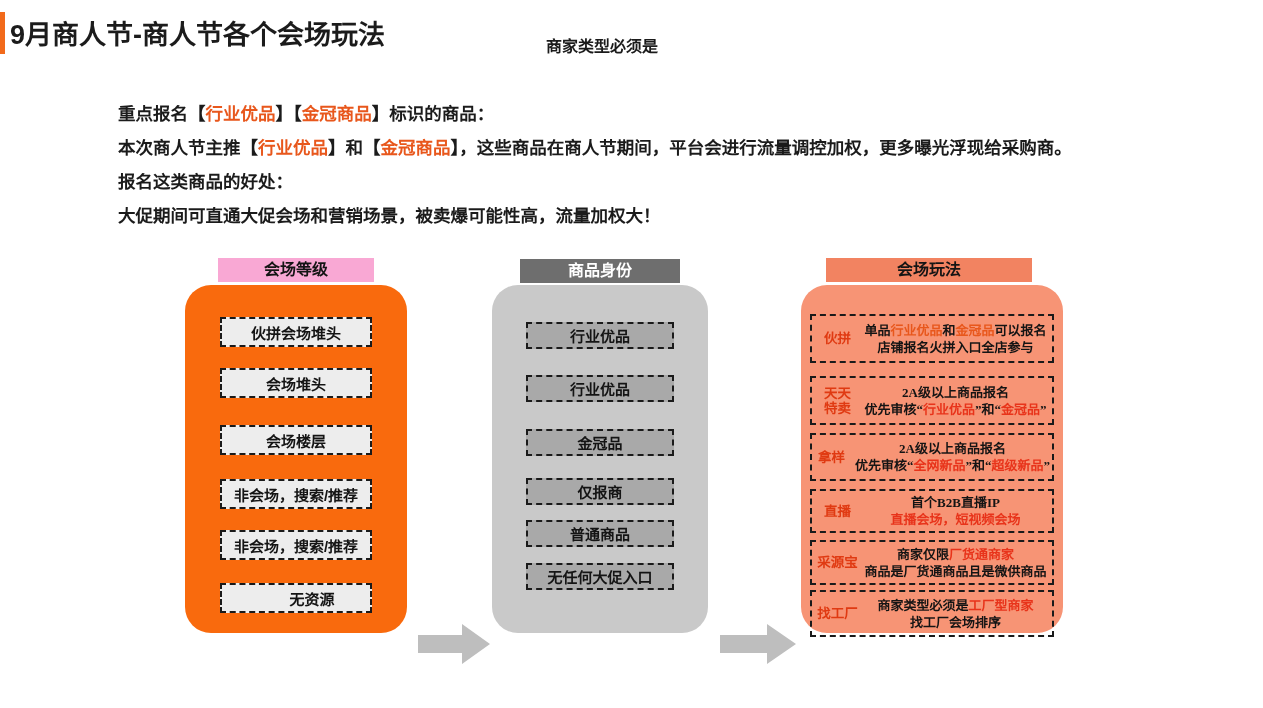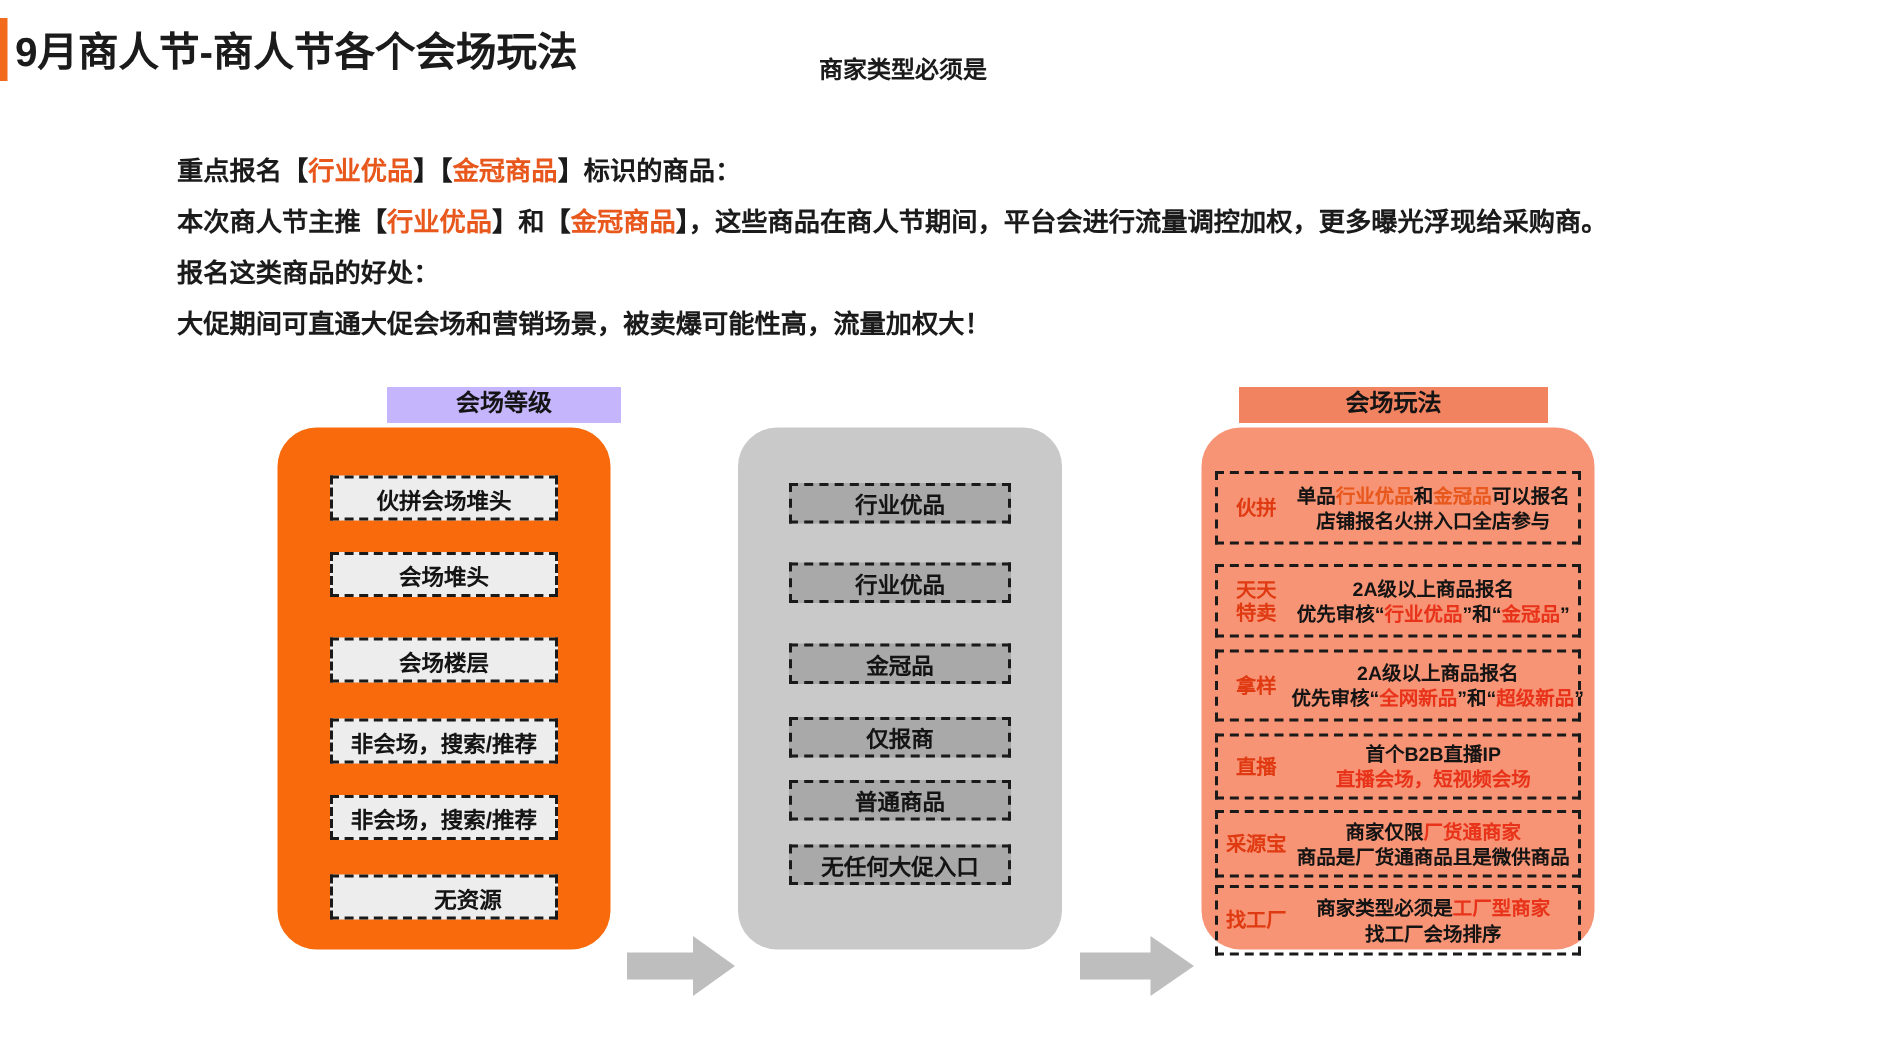--- a/index.html
+++ b/index.html
@@ -71,22 +71,23 @@
   
   #col2-header { left: 520px; top: 7px; width: 160px; background: #6E6E6E; color:#ffffff; }
   #col2-panel  { left: 492px; top: 33px; width: 216px; height: 348px; background: #C9C9C9; }
   .c2-cell { background: #A9A9A9; width: 148px; height: 27px; left: 34px; }
 
   
   #col3-header { left: 826px; top: 6px; width: 206px; background: #F28361; }
   #col3-panel  { left: 801px; top: 33px; width: 262px; height: 348px; background: #F79475; }
   .c3-cell {
     background: transparent; left: 9px; width: 244px;
-    justify-content: space-between; align-items: center;
+    justify-content: flex-end; align-items: center;
     padding: 0 2px;
+    font-family: Liberation Serif, serif;
   }
   .c3-tag {
     flex: 0 0 47px; text-align: center;
     font-size: 13.5px; font-weight: bold; color: #E03A12;
     line-height: 15px;
   }
   .c3-body {
     flex: 1 1 auto; text-align: center;
     font-size: 13px; font-weight: bold; color: #141414;
     line-height: 17px; white-space: nowrap;
@@ -111,21 +112,21 @@
     </div>
     <div class="body-line">
       <span>本次商人节主推【</span><span class="hl">行业优品</span><span>】和【</span><span class="hl">金冠商品</span><span>】，这些商品在商人节期间，平台会进行流量调控加权，更多曝光浮现给采购商。</span>
     </div>
     <div class="body-line">报名这类商品的好处：</div>
     <div class="body-line">大促期间可直通大促会场和营销场景，被卖爆可能性高，流量加权大！</div>
   </div>
 
   <div class="diagram">
 
-    <div class="col-header" id="col1-header" style="background: #c4b5fd; margin-left: 40px;">会场等级</div>
+    <div class="col-header" id="col1-header" style="background: #f9a8d4;">会场等级</div>
     <div class="panel" id="col1-panel" style="background: rgb(249, 106, 13);"></div>
     <div id="col1-cells">
         <div class="cell c1-cell" style="top: 65px; left: 220px;">
           <span>伙拼会场堆头</span>
         </div>
         <div class="cell c1-cell" style="top: 116px; left: 220px;">
           <span>会场堆头</span>
         </div>
         <div class="cell c1-cell" style="top: 173px; left: 220px;">
           <span>会场楼层</span>
@@ -140,20 +141,21 @@
           <span>无资源</span>
         </div>
       </div>
 
     <div class="arrow" style="left:418px; top:372px;">
       <svg width="72" height="40" viewBox="0 0 72 40">
           <polygon points="0,11 44,11 44,0 72,20 44,40 44,29 0,29" fill="#BEBEBE"></polygon>
         </svg>
     </div>
 
+    <div class="col-header" id="col2-header" style="background: rgb(110, 110, 110);">商品身份</div>
     <div class="panel" id="col2-panel" style="background: rgb(201, 201, 201);"></div>
     <div id="col2-cells">
         <div class="cell c2-cell" style="top: 70px; left: 526px;">
           <span>行业优品</span>
         </div>
         <div class="cell c2-cell" style="top: 123px; left: 526px;">
           <span>行业优品</span>
         </div>
         <div class="cell c2-cell" style="top: 177px; left: 526px;">
           <span>金冠品</span>

